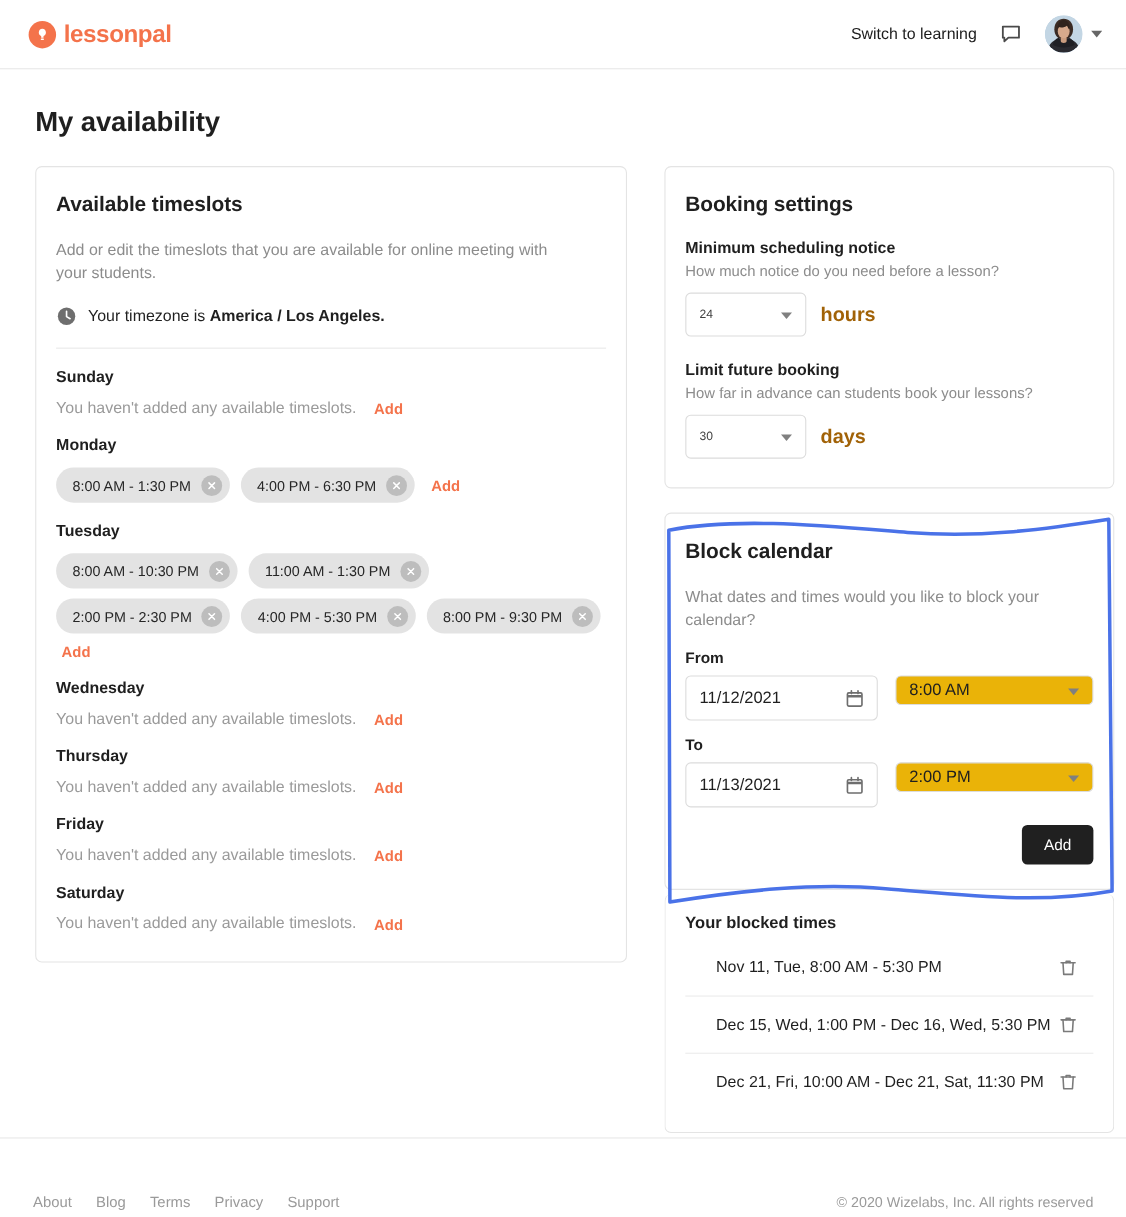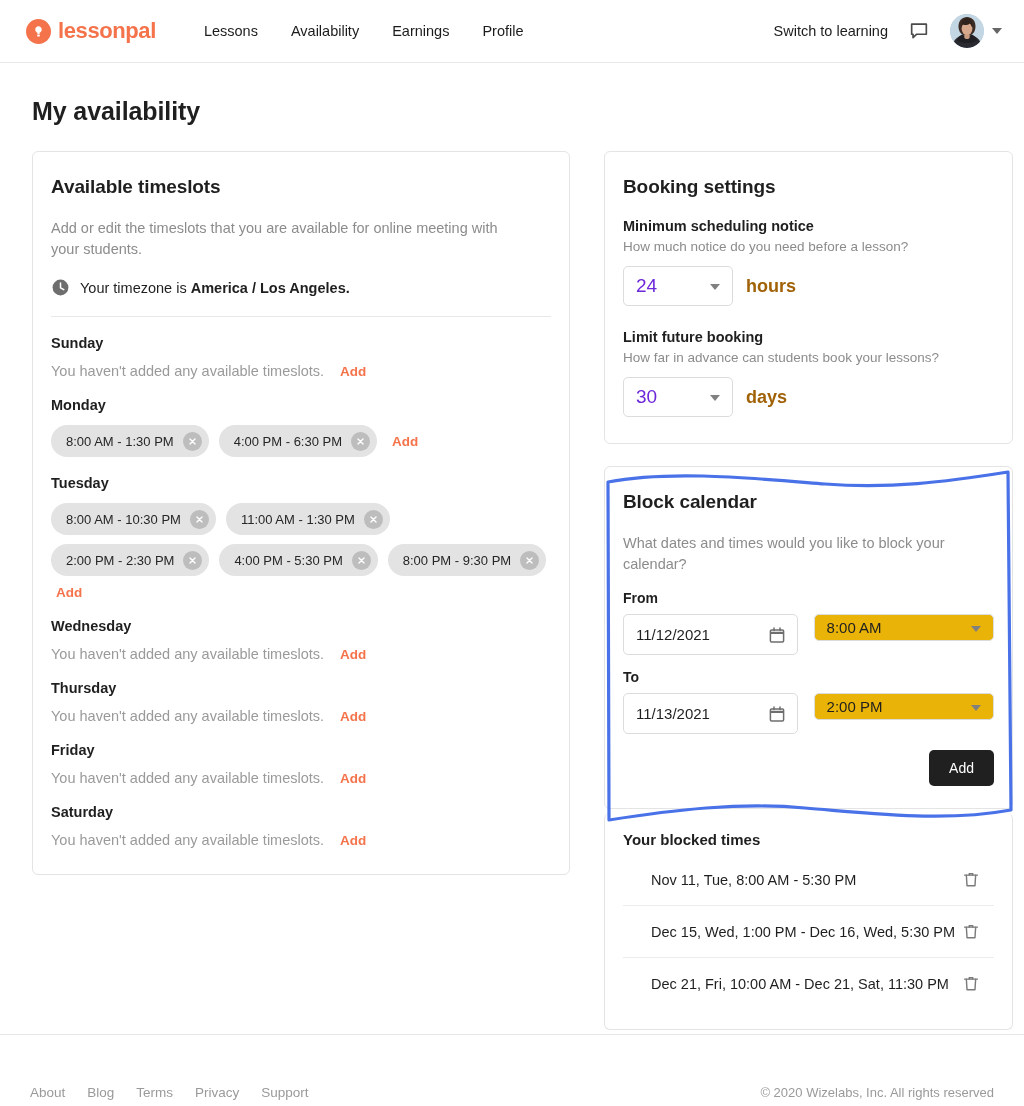--- a/index.html
+++ b/index.html
@@ -117,21 +117,21 @@
     font-size: 14.5px; font-weight: 700; color: #1f1f1f; margin-bottom: 5px;
   }
   .field-help { font-size: 13.5px; color: #8c8c8c; margin-bottom: 12px; }
   .select-row { display: flex; align-items: center; gap: 13px; }
   .select-box {
     position: relative; width: 110px; height: 40px;
     border: 1px solid #dcdcdc; border-radius: 5px;
     display: flex; align-items: center; padding: 0 12px;
     background: #fff; cursor: pointer;
   }
-  .select-box .val { font-size: 19px; color: #6d28d9; }
+  .select-box .val { font-size: 11px; color: #404040; }
   .sel-caret {
     position: absolute; right: 12px; top: 50%; margin-top: -2px;
     width: 0; height: 0;
     border-left: 5px solid transparent;
     border-right: 5px solid transparent;
     border-top: 6px solid #808080;
   }
   .unit { font-size: 18px; font-weight: 700; color: #a16207; }
   .booking-group + .booking-group { margin-top: 23px; }
 
@@ -214,26 +214,20 @@
     <div class="brand">
       <span class="brand-mark">
         <svg width="15" height="15" viewBox="0 0 24 24" aria-hidden="true">
           <path d="M12 3.4c-3.0 0-5.2 2.3-5.2 5.3 0 2.4 1.5 4.3 3.5 5.3v2.6h3.4v-2.6c2.0-1.0 3.5-2.9 3.5-5.3 0-3.0-2.2-5.3-5.2-5.3z" fill="#ffffff"></path>
           <rect x="9.6" y="17.6" width="4.8" height="2.2" rx="1.1" fill="#ffffff"></rect>
         </svg>
       </span>
       <span class="brand-text">lessonpal</span>
     </div>
 
-    <nav class="nav">
-      <a href="#">Lessons</a>
-      <a href="#">Availability</a>
-      <a href="#">Earnings</a>
-      <a href="#">Profile</a>
-    </nav>
 
     <div class="header-right">
       <a href="#" class="switch-link">Switch to learning</a>
       <span style="line-height:0;">
         <svg class="chat-icon" viewBox="0 0 24 24" fill="none" stroke="#4a4a4a" stroke-width="1.8" aria-hidden="true">
           <path d="M4 4.5h16v11H9.5L5.5 19.2V15.5H4z" stroke-linejoin="round"></path>
         </svg>
       </span>
       <span class="avatar-wrap">
         <span class="avatar">

